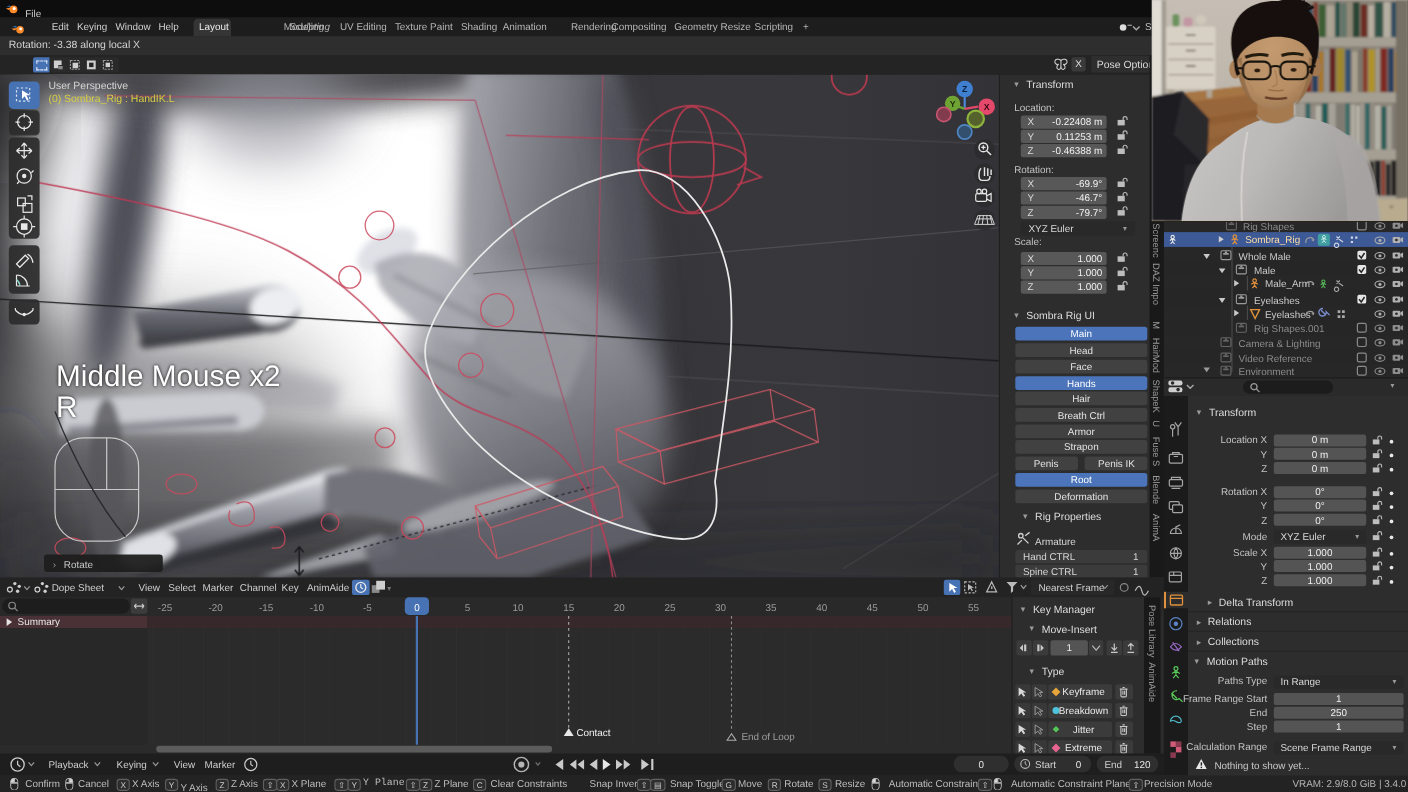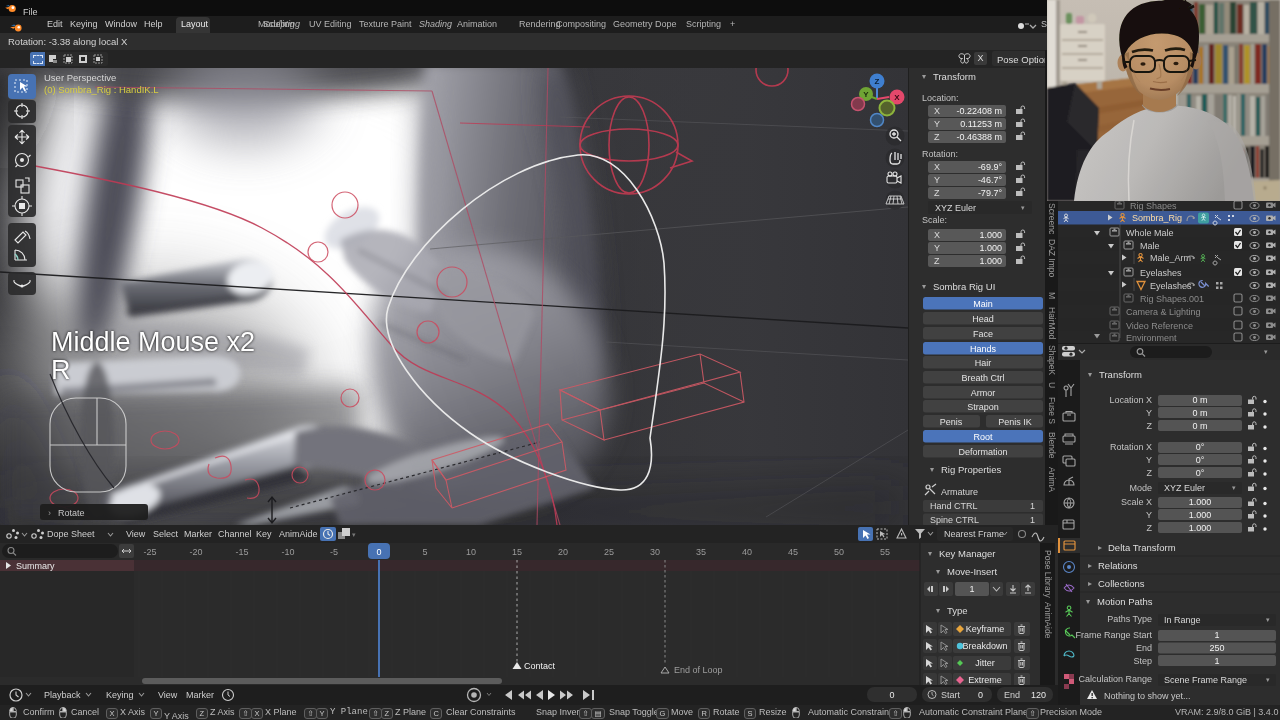--- a/index.html
+++ b/index.html
@@ -33,25 +33,25 @@
 <div class="abs txt" style="left:181px;top:20px;color:#ececec;">Layout</div>
 <div class="abs txt" style="left:23px;top:8px;color:#cfcfcf;">File</div>
 <div class="abs txt" style="left:47px;top:20px;color:#cfcfcf;">Edit</div>
 <div class="abs txt" style="left:70px;top:20px;color:#cfcfcf;">Keying</div>
 <div class="abs txt" style="left:105px;top:20px;color:#cfcfcf;">Window</div>
 <div class="abs txt" style="left:144px;top:20px;color:#cfcfcf;">Help</div>
 <div class="abs txt" style="left:218px;top:20px;color:#b5b5b5;margin-left:40px;">Modeling</div>
 <div class="abs txt" style="left:263px;top:20px;color:#b5b5b5;font-style:italic;">Sculpting</div>
 <div class="abs txt" style="left:309px;top:20px;color:#b5b5b5;">UV Editing</div>
 <div class="abs txt" style="left:359px;top:20px;color:#b5b5b5;">Texture Paint</div>
-<div class="abs txt" style="left:419px;top:20px;color:#b5b5b5;font-style:italic;">Shading</div>
+<div class="abs txt" style="left:419px;top:20px;color:#b5b5b5;">Shading</div>
 <div class="abs txt" style="left:457px;top:20px;color:#b5b5b5;">Animation</div>
 <div class="abs txt" style="left:494px;top:20px;color:#b5b5b5;margin-left:25px;">Rendering</div>
 <div class="abs txt" style="left:556px;top:20px;color:#b5b5b5;">Compositing</div>
-<div class="abs txt" style="left:613px;top:20px;color:#b5b5b5;">Geometry Dope</div>
+<div class="abs txt" style="left:613px;top:20px;color:#b5b5b5;">Geometry Resize</div>
 <div class="abs txt" style="left:686px;top:20px;color:#b5b5b5;">Scripting</div>
 <div class="abs txt" style="left:730px;top:20px;color:#b5b5b5;">+</div>
 
 <div class="abs" style="left:1016px;top:18px;width:22px;height:12px;">
 <svg width="22" height="12" viewBox="0 0 22 12">
         <circle cx="5" cy="6" r="3" fill="#ddd"></circle>
         <path d="M9 4 l4 0" stroke="#bbb" stroke-width="1"></path>
         <path d="M14 5 l3 3 l3 -3" stroke="#aaa" stroke-width="1.3" fill="none"></path>
       </svg>
 </div>

